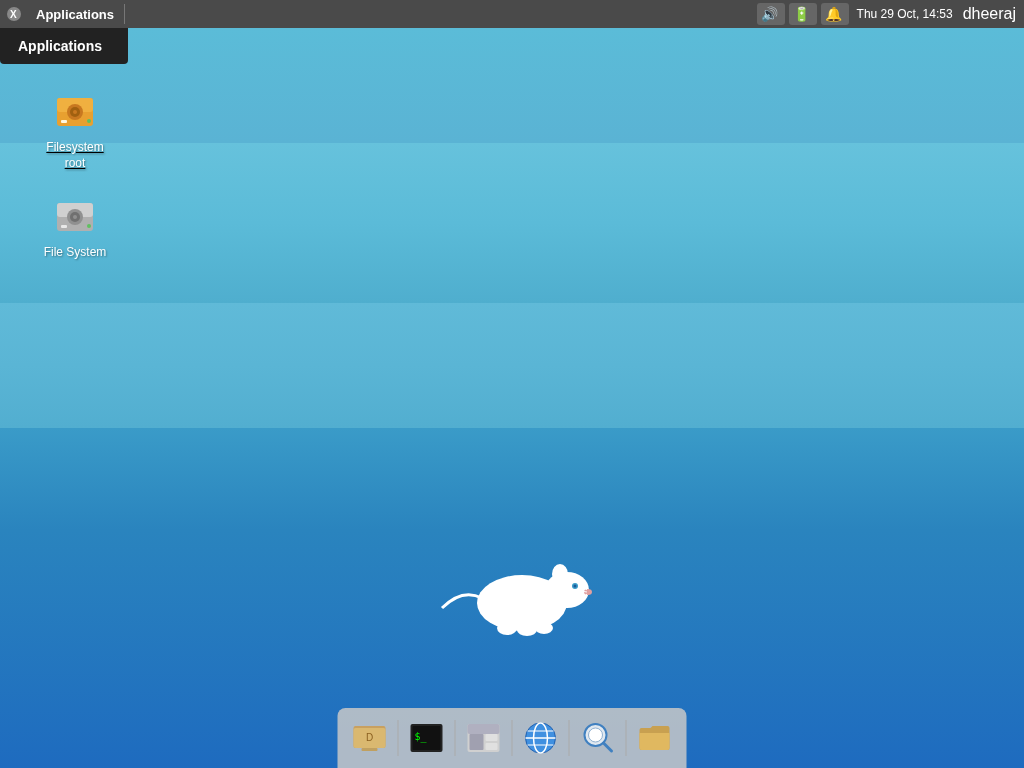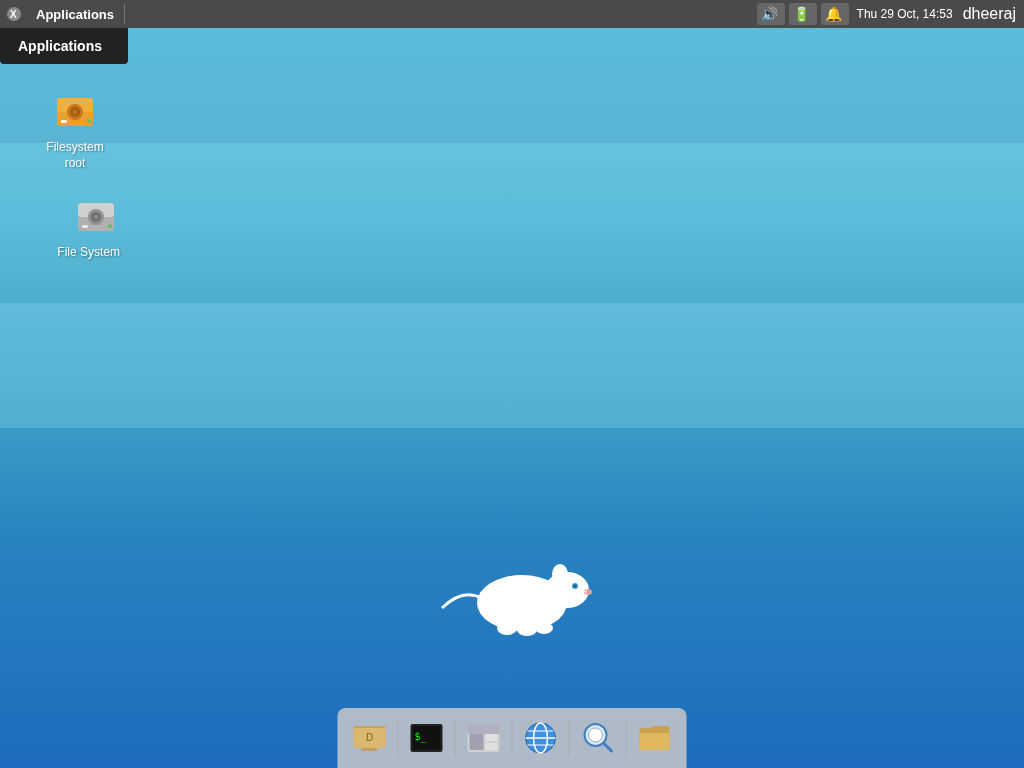--- a/index.html
+++ b/index.html
@@ -164,23 +164,23 @@
     }
     .desktop-icon .icon-img {
       width: 48px;
       height: 48px;
       display: flex;
       align-items: center;
       justify-content: center;
     }
 
     
-    #icon-fsroot { top: 60px; left: 30px; }
-    
-    #icon-filesystem { top: 165px; left: 30px; align-items: flex-end; }
+    #icon-fsroot { top: 60px; left: 30px; text-decoration: underline; }
+    
+    #icon-filesystem { top: 165px; left: 30px; }
     
     #icon-home { top: 285px; left: 30px; }
 
     
     #taskbar {
       position: absolute;
       bottom: 0;
       left: 50%;
       transform: translateX(-50%);
       display: flex;

